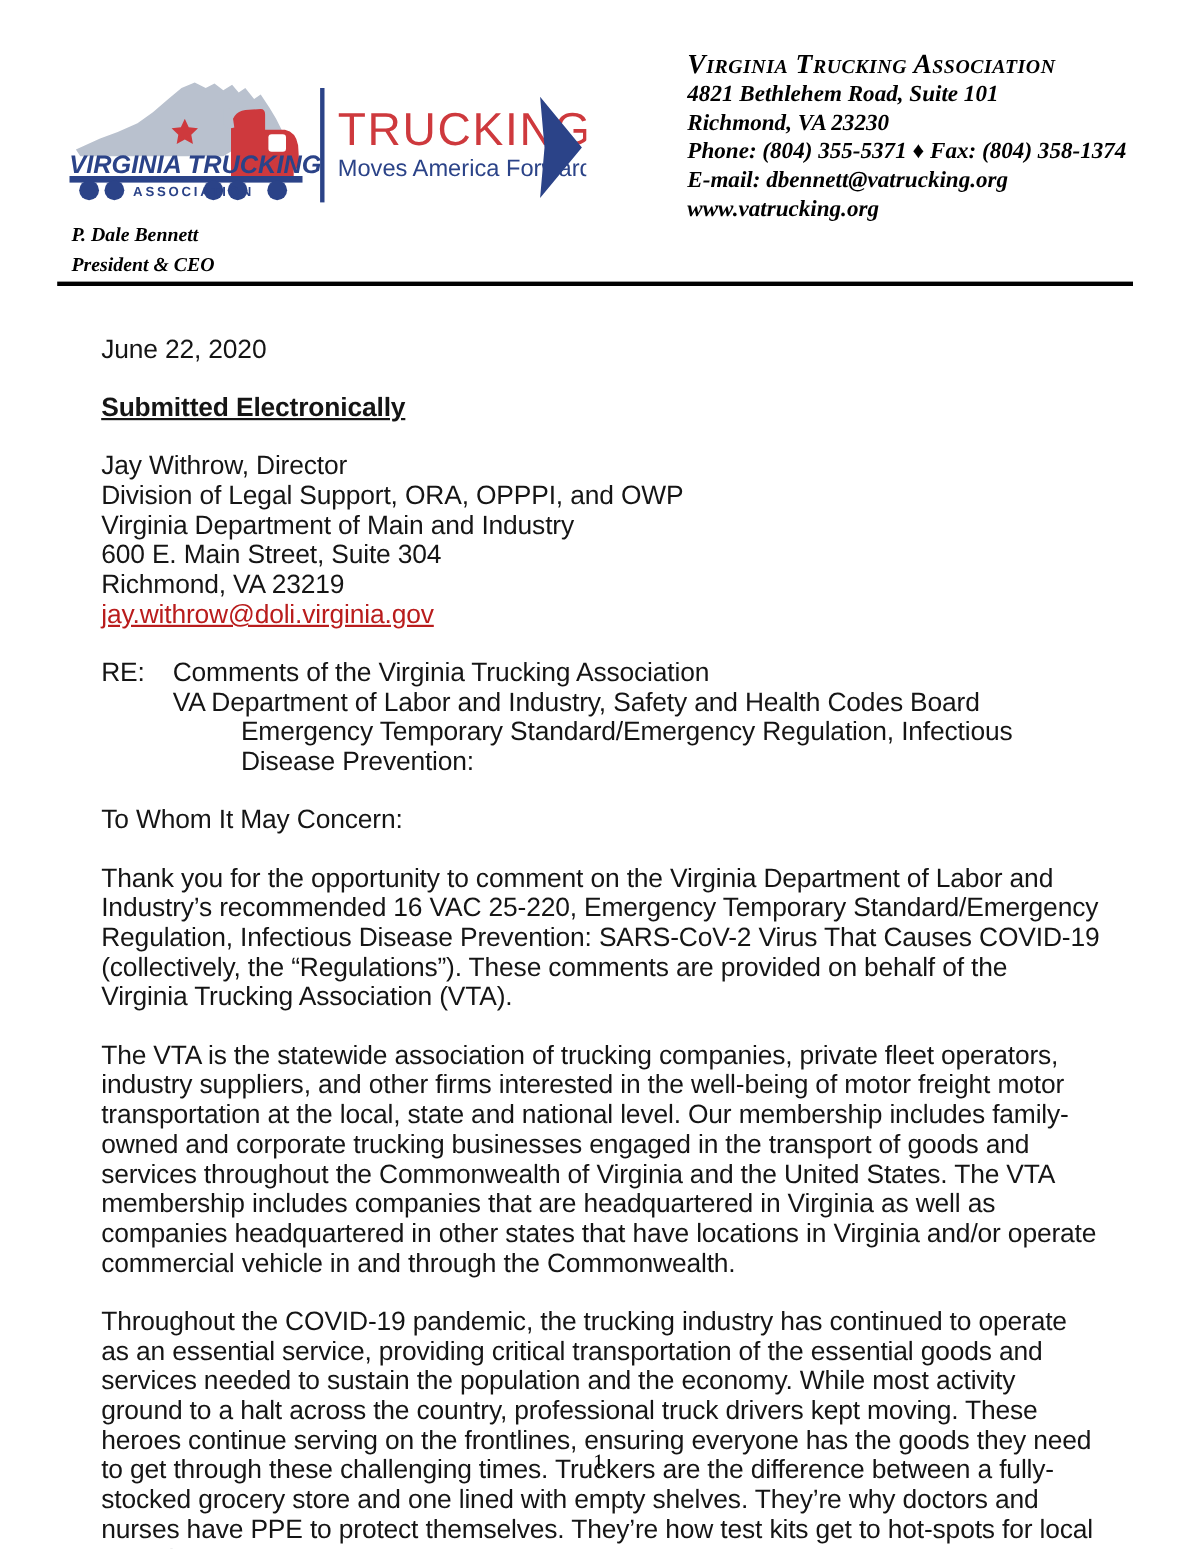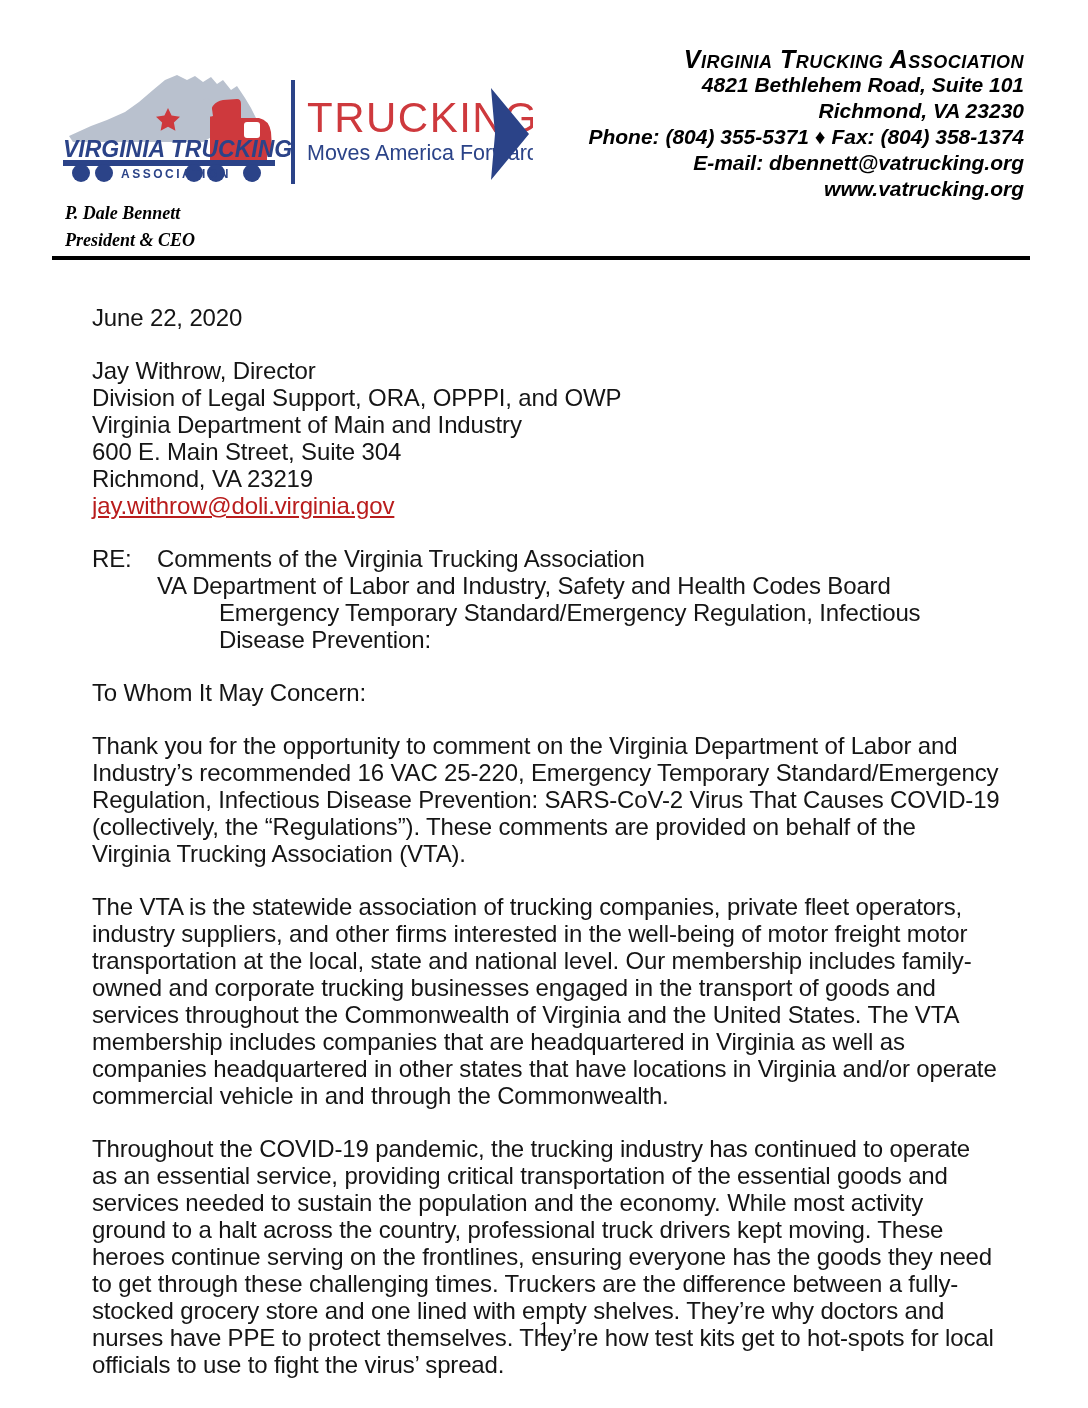--- a/index.html
+++ b/index.html
@@ -12,22 +12,21 @@
     font-family: "Liberation Sans", sans-serif;
     color: #111111;
     overflow: hidden;
   }
 
   
   .letterhead-right {
     position: absolute;
     top: 46px;
     right: 64px;
-    text-align: right;
-    font-family: Liberation Sans, sans-serif;
+    font-family: Liberation Serif, serif;
     font-weight: bold;
     font-style: italic;
     font-size: 21px;
     line-height: 26px;
     color: #000000;
     white-space: nowrap;
   }
   .letterhead-right .org-name {
     font-variant: small-caps;
     font-size: 25px;
@@ -190,20 +189,23 @@
     <div>P. Dale Bennett</div>
     <div>President &amp; CEO</div>
   </div>
 
   <div class="head-rule"></div>
 
   <div class="letter-body">
 
     <div class="block">June 22, 2020</div>
 
+    <div class="block">
+      <span class="submitted">Submitted Electronically</span>
+    </div>
 
     <div class="block">
       <div>Jay Withrow, Director</div>
       <div>Division of Legal Support, ORA, OPPPI, and OWP</div>
       <div>Virginia Department of Main and Industry</div>
       <div>600 E. Main Street, Suite 304</div>
       <div>Richmond, VA 23219</div>
       <div><a class="email-link">jay.withrow@doli.virginia.gov</a></div>
     </div>
 

